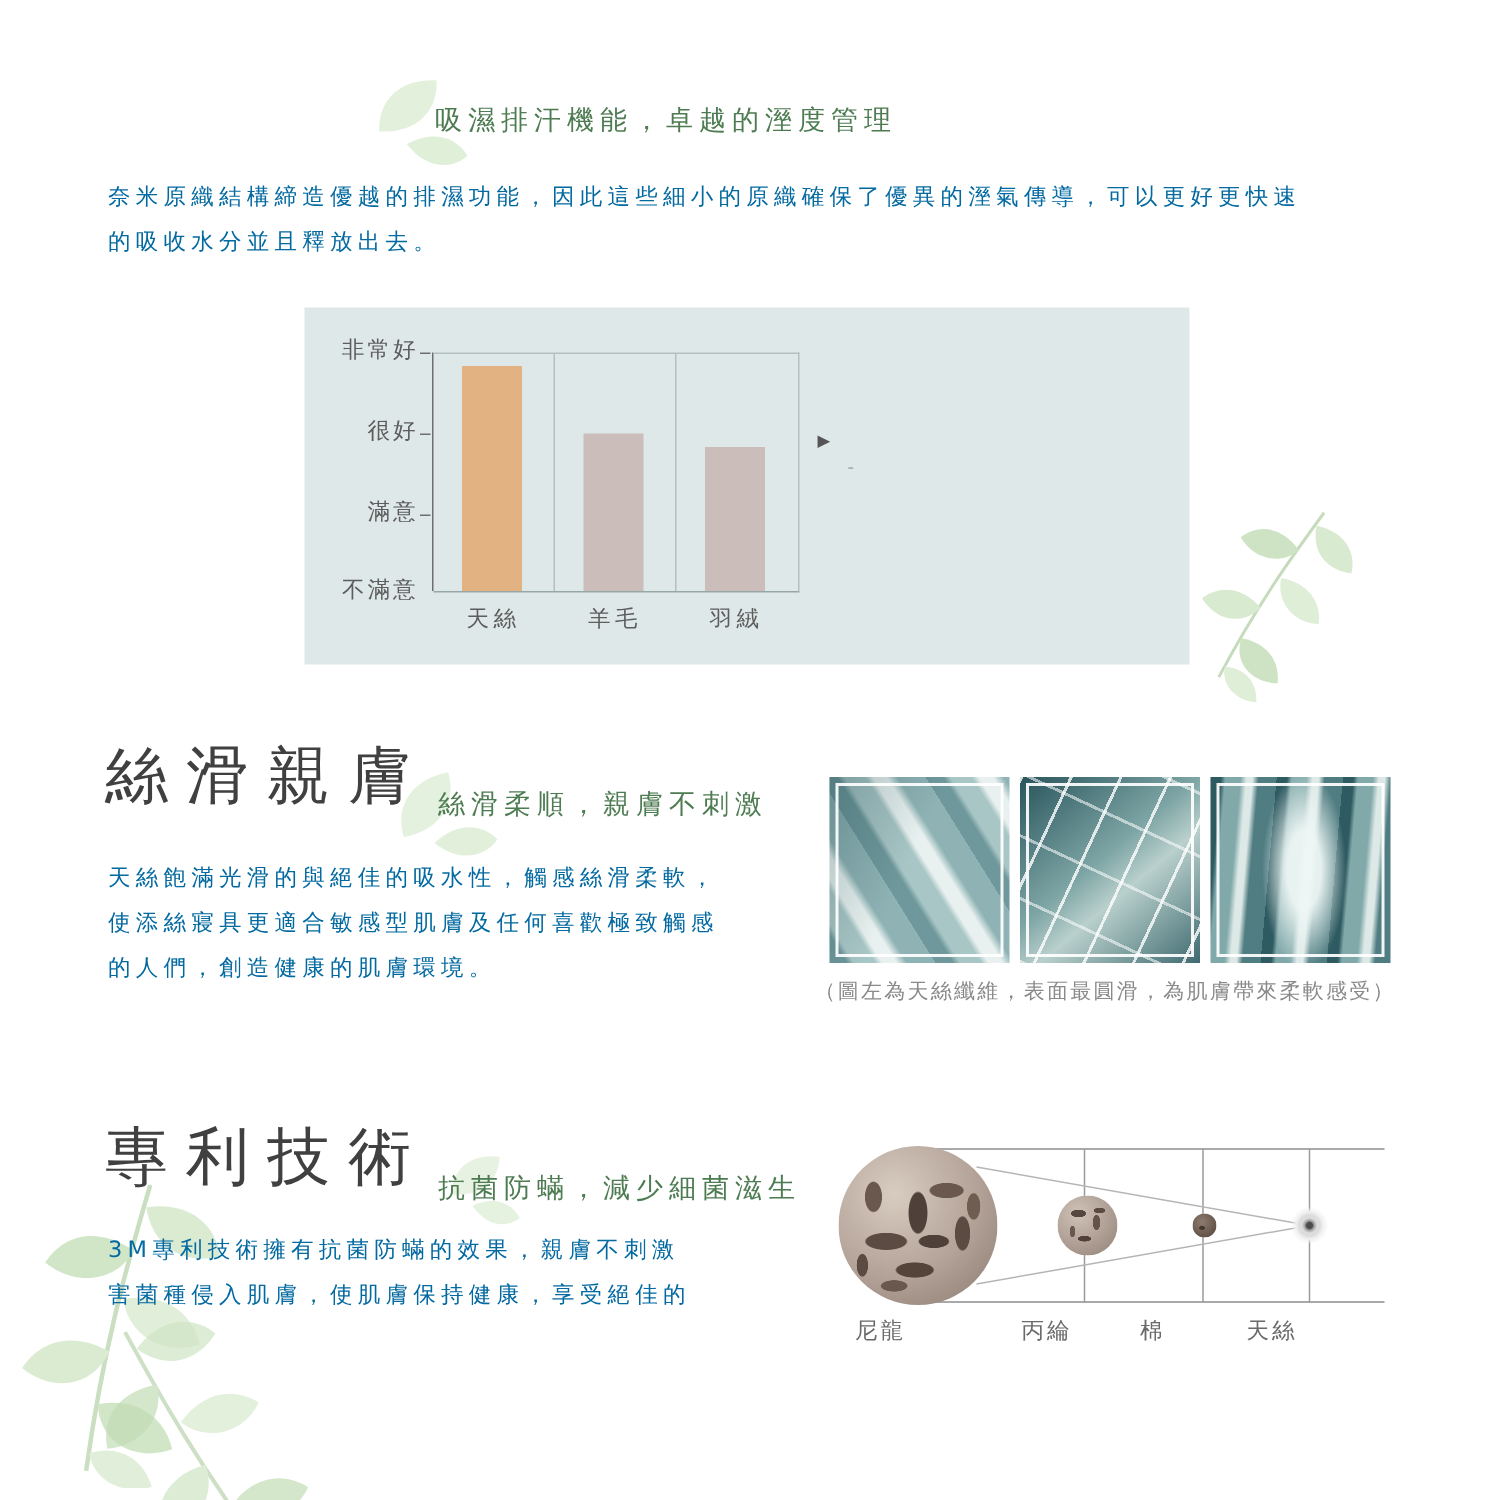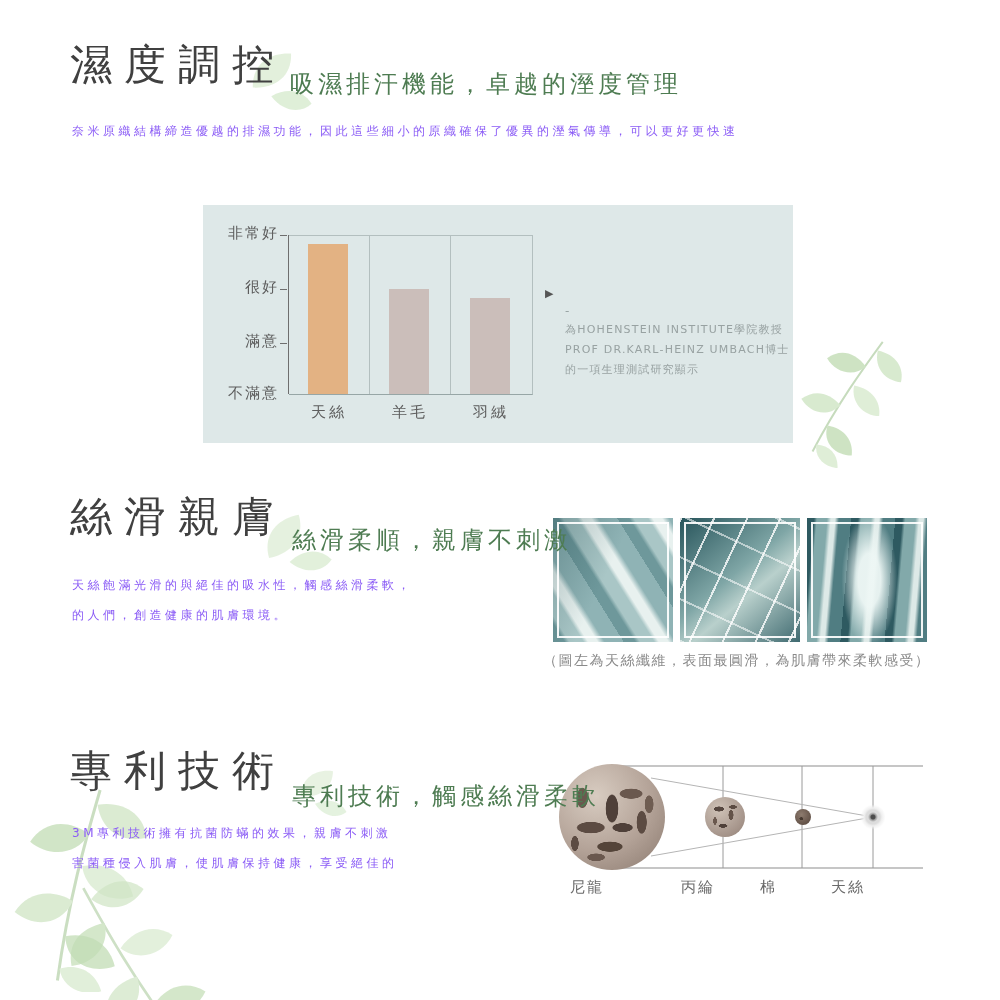--- a/index.html
+++ b/index.html
@@ -2,22 +2,22 @@
 <html><head>
 <meta charset="utf-8">
 <style>
   html,body{margin:0;padding:0;background:#ffffff;}
   .page{position:relative;width:1000px;height:1000px;background:#fff;overflow:hidden;
         font-family:"DejaVu Sans","Liberation Sans",sans-serif;}
   .layer{position:absolute;}
   
   .big-title{font-family:"DejaVu Serif","Liberation Serif",serif;font-size:42px;color:#404040;
              letter-spacing:12px;line-height:1.1;z-index:2;}
-  .sub-title{font-size:24px;color:#4e7c52;letter-spacing:4px;z-index:2;}
-  .body-text{font-size:12px;color:#8b5cf6;letter-spacing:3.5px;line-height:30px;z-index:2;}
+  .sub-title{font-size:18px;color:#4e7c52;letter-spacing:4px;z-index:2;}
+  .body-text{font-size:15px;color:#0369a1;letter-spacing:3.5px;line-height:30px;z-index:2;}
   .body-text div{white-space:nowrap;}
   
   .chart-panel{left:203px;top:205px;width:590px;height:238px;background:#dee8e8;z-index:1;}
   .ytick-label{position:absolute;width:76px;text-align:right;font-size:15px;color:#5d5d5d;
                letter-spacing:2px;line-height:16px;font-family:Liberation Mono, monospace;}
   .tickmark{position:absolute;left:77px;width:7px;height:1px;background:#6e6e6e;}
   .yaxis{position:absolute;left:85px;top:30px;width:1px;height:159px;background:#6e6e6e;}
   .plot{position:absolute;left:86px;top:30px;width:243px;height:158px;
         border-top:1px solid #b3bfbf;border-right:1px solid #b3bfbf;border-bottom:1px solid #97a6a6;}
   .vsep{position:absolute;top:0;width:1px;height:158px;background:#b3bfbf;}
@@ -111,24 +111,24 @@
   <svg class="leaf" style="left:294px;top:766px;opacity:.45" width="62" height="56" viewBox="0 0 80 70">
       <use href="#leaf-duo" transform="rotate(12 40 35)"></use>
     </svg>
   <svg class="leaf" style="left:0px;top:782px;opacity:.75" width="160" height="210" viewBox="0 0 100 140">
       <use href="#leaf-branch" transform="rotate(10 50 70)"></use>
     </svg>
   <svg class="leaf" style="left:45px;top:868px;opacity:.7" width="175" height="190" viewBox="0 0 100 140">
       <use href="#leaf-branch" transform="rotate(-35 50 70)"></use>
     </svg>
 
-  <div class="layer big-title" style="left:70px;top:42px">濕度調控</div>
   <div class="layer sub-title" style="left:290px;top:68px">吸濕排汗機能，卓越的溼度管理</div>
   <div class="layer body-text" style="left:72px;top:116px">
     <div>奈米原織結構締造優越的排濕功能，因此這些細小的原織確保了優異的溼氣傳導，可以更好更快速</div>
+    <div>的吸收水分並且釋放出去。</div>
   </div>
 
   <div class="layer chart-panel">
     <div class="ytick-label" style="top:22px">非常好</div>
     <div class="ytick-label" style="top:76px">很好</div>
     <div class="ytick-label" style="top:130px">滿意</div>
     <div class="ytick-label" style="top:182px">不滿意</div>
     <div class="tickmark" style="top:30px"></div>
     <div class="tickmark" style="top:84px"></div>
     <div class="tickmark" style="top:138px"></div>
@@ -144,41 +144,37 @@
 
     <div class="xtick-label" style="left:85px">天絲</div>
     <div class="xtick-label" style="left:166px">羊毛</div>
     <div class="xtick-label" style="left:247px">羽絨</div>
 
     <div class="annot">
       <div class="annot-title">
         <span class="annot-arrow">▶</span>
       </div>
       <div class="annot-dash">-</div>
-      <div class="annot-small">
-        <div>為HOHENSTEIN INSTITUTE學院教授</div>
-        <div>PROF DR.KARL-HEINZ UMBACH博士</div>
-        <div>的一項生理測試研究顯示</div>
-      </div>
     </div>
   </div>
 
   <div class="layer big-title" style="left:70px;top:494px">絲滑親膚</div>
   <div class="layer sub-title" style="left:292px;top:524px">絲滑柔順，親膚不刺激</div>
   <div class="layer body-text" style="left:72px;top:570px">
     <div>天絲飽滿光滑的與絕佳的吸水性，觸感絲滑柔軟，</div>
+    <div>使添絲寢具更適合敏感型肌膚及任何喜歡極致觸感</div>
     <div>的人們，創造健康的肌膚環境。</div>
   </div>
   <div class="layer sem sem1"></div>
   <div class="layer sem sem2"></div>
   <div class="layer sem sem3"></div>
   <div class="layer caption">（圖左為天絲纖維，表面最圓滑，為肌膚帶來柔軟感受）</div>
 
   <div class="layer big-title" style="left:70px;top:748px">專利技術</div>
-  <div class="layer sub-title" style="left:292px;top:780px">專利技術，觸感絲滑柔軟</div>
+  <div class="layer sub-title" style="left:292px;top:780px">抗菌防蟎，減少細菌滋生</div>
   <div class="layer body-text" style="left:72px;top:818px">
     <div>3M專利技術擁有抗菌防蟎的效果，親膚不刺激</div>
     <div>害菌種侵入肌膚，使肌膚保持健康，享受絕佳的</div>
   </div>
 
   <div class="layer diagram">
     <svg width="380" height="142">
       <line x1="62" y1="6" x2="368" y2="6" stroke="#8d8d8d" stroke-width="1"></line>
       <line x1="62" y1="108" x2="368" y2="108" stroke="#8d8d8d" stroke-width="1"></line>
       <line x1="168" y1="6" x2="168" y2="108" stroke="#9a9a9a" stroke-width="1"></line>

